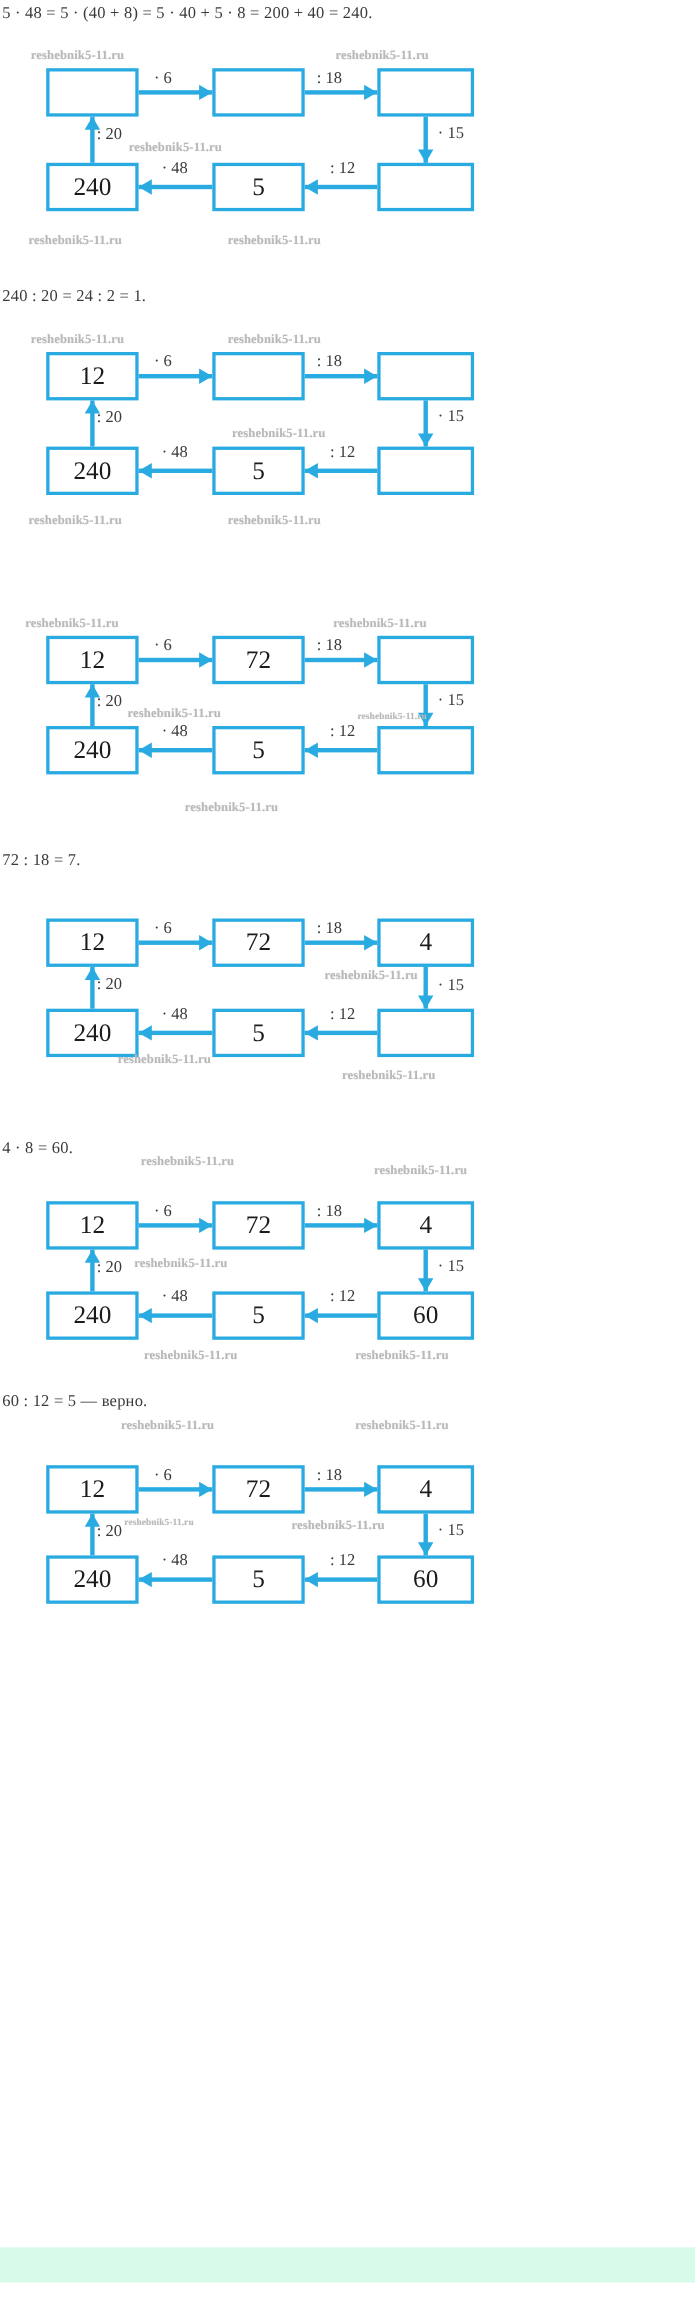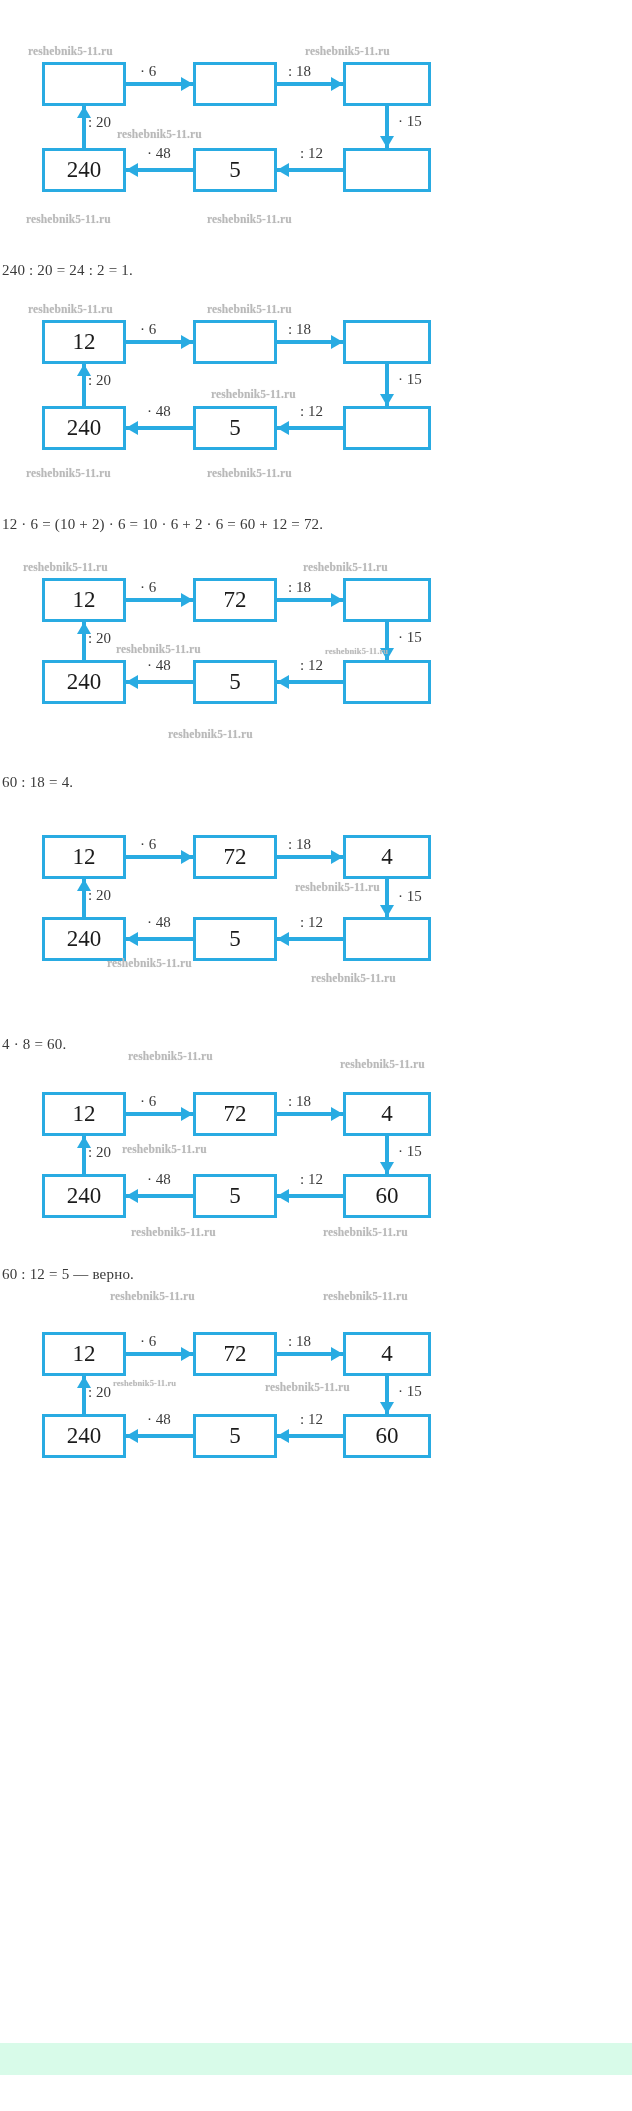--- a/index.html
+++ b/index.html
@@ -66,23 +66,23 @@
     color:#3a3a3a;
     white-space:nowrap;
   }
 
   .greenbar{position:absolute;left:0;width:632px;background:#d8fbe9;}
 </style>
 </head>
 <body>
 
 <div class="page">
+    <div class="eq" style="left: 2px; top: 4px;">5 · 48 = 5 · (40 + 8) = 5 · 40 + 5 · 8 = 200 + 40 = 240.</div>
     <div class="eq" style="left: 2px; top: 262px;">240 : 20 = 24 : 2 = 1.</div>
-    <div class="eq" style="left: 2px; top: 516px;">12 · 6 = (10 + 2) · 6 = 10 · 6 + 2 · 6 = 60 + 12 = 72.</div>
-    <div class="eq" style="left: 2px; top: 774px;">60 : 18 = 4.</div>
+    <div class="eq" style="left: 2px; top: 774px;">72 : 18 = 7.</div>
     <div class="eq" style="left: 2px; top: 1036px;">4 · 8 = 60.</div>
     <div class="eq" style="left: 2px; top: 1266px;">60 : 12 = 5 — верно.</div>
     <div class="diagram">
       <div class="box" style="left: 42px; top: 62px; width: 84px; height: 44px;"></div>
       <div class="box" style="left: 193px; top: 62px; width: 84px; height: 44px;"></div>
       <div class="box" style="left: 343px; top: 62px; width: 88px; height: 44px;"></div>
       <div class="box" style="left: 343px; top: 148px; width: 88px; height: 44px;"></div>
       <div class="box" style="left: 193px; top: 148px; width: 84px; height: 44px;">5</div>
       <div class="box" style="left: 42px; top: 148px; width: 84px; height: 44px;">240</div>
       <div class="ah" style="left: 126px; top: 82px; width: 67px;"></div>

